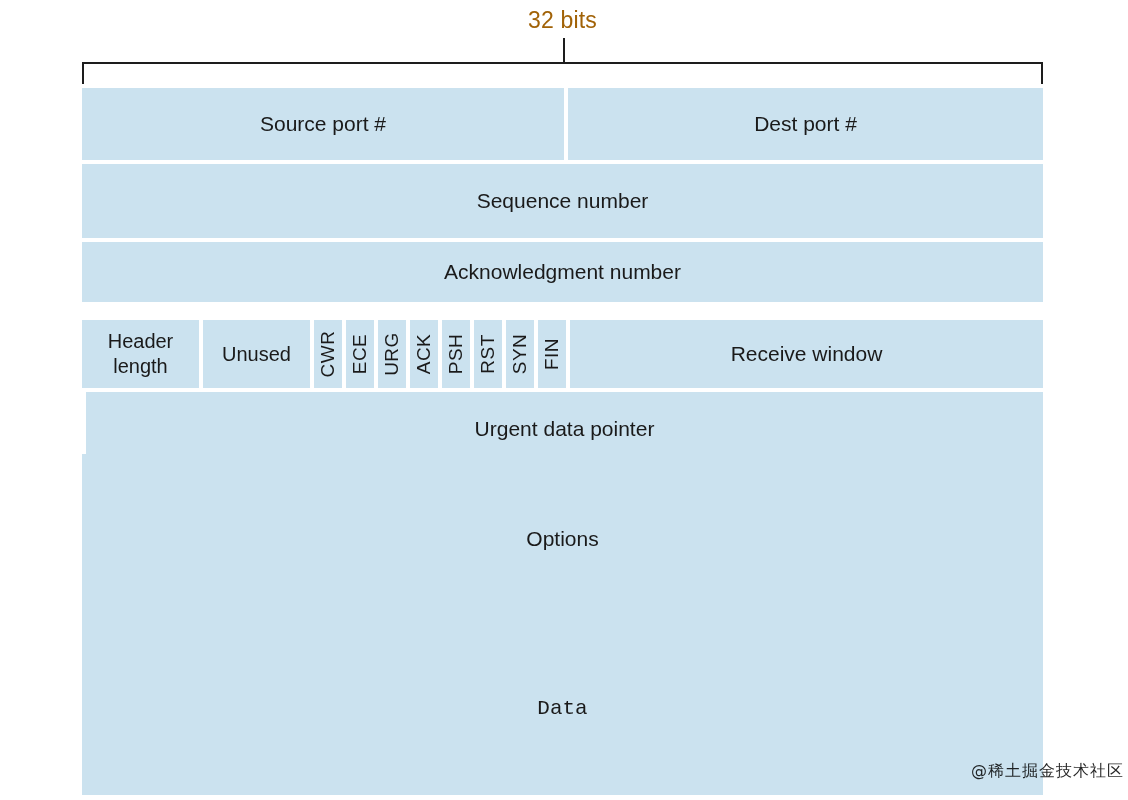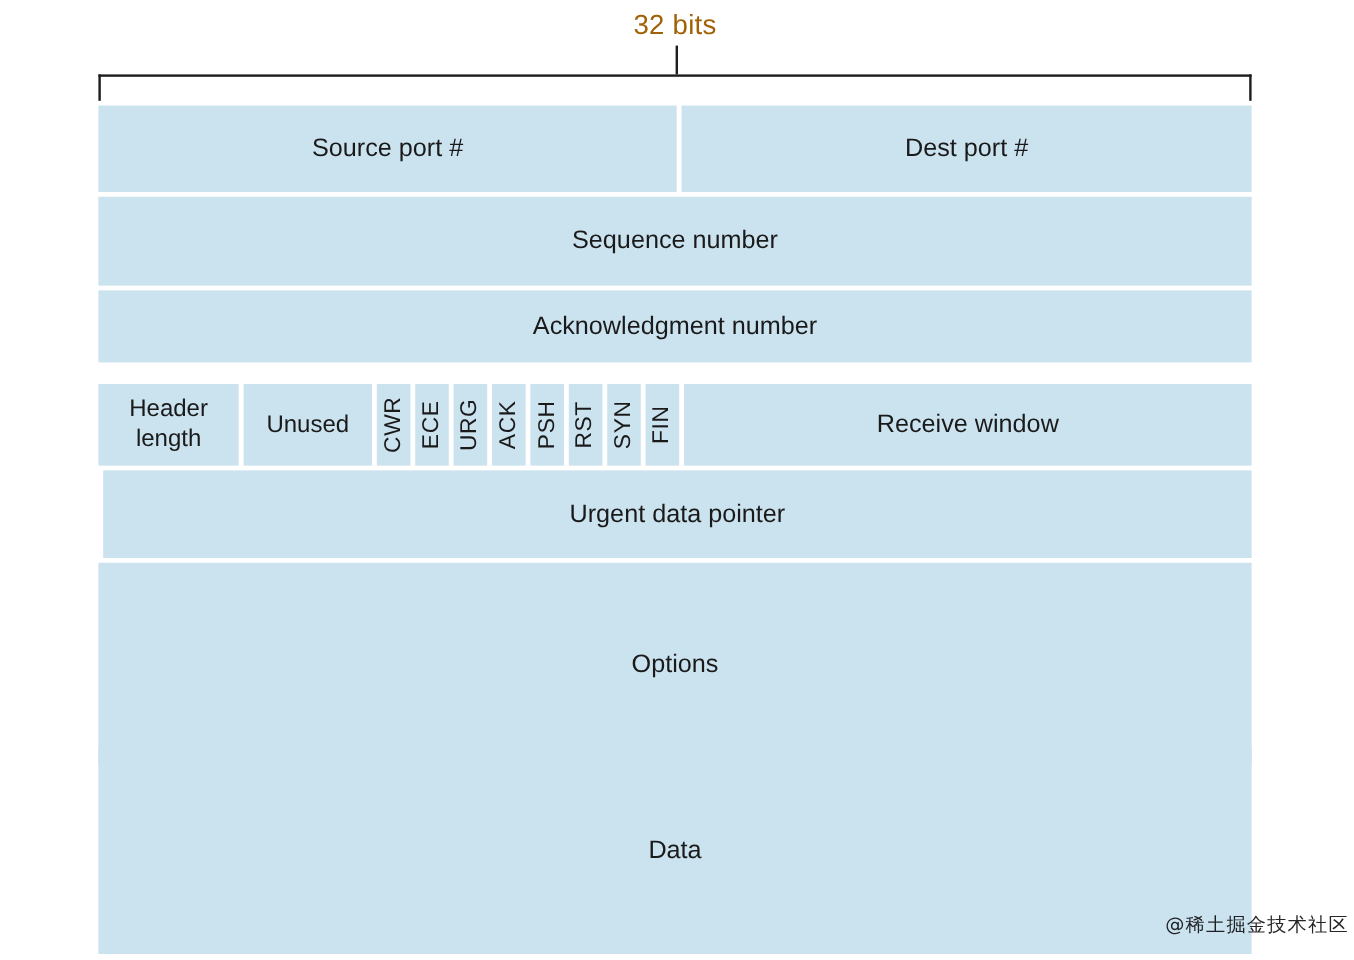--- a/index.html
+++ b/index.html
@@ -97,22 +97,22 @@
   }
 
   .gap-h { width: 4px; height: 100%; background: #ffffff; flex: none; }
 
   
   #row-ports    { top: 0px;   height: 72px; }
   #row-seq      { top: 76px;  height: 74px; }
   #row-ack      { top: 154px; height: 60px; }
   #row-flags    { top: 232px; height: 68px; }
   #row-checksum { top: 304px; height: 73px; }
-  #row-options  { top: 381px; height: 169px; }
-  #row-data     { top: 534px; height: 173px; }
+  #row-options  { top: 366px; height: 169px; }
+  #row-data     { top: 534px; height: 173px; font-family: Liberation Mono, monospace; }
 
   .half-left  { width: 482px; flex: none; }
   .half-right { flex: 1 1 auto; }
   .full       { width: 100%; }
 
   
   .hdr-len {
     width: 117px; flex: none;
     flex-direction: column;
     line-height: 25px;

